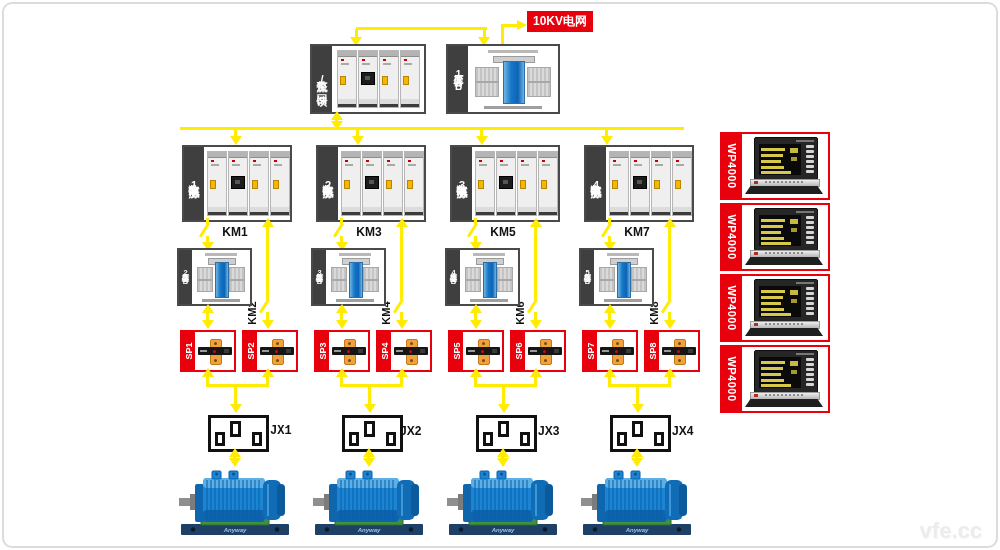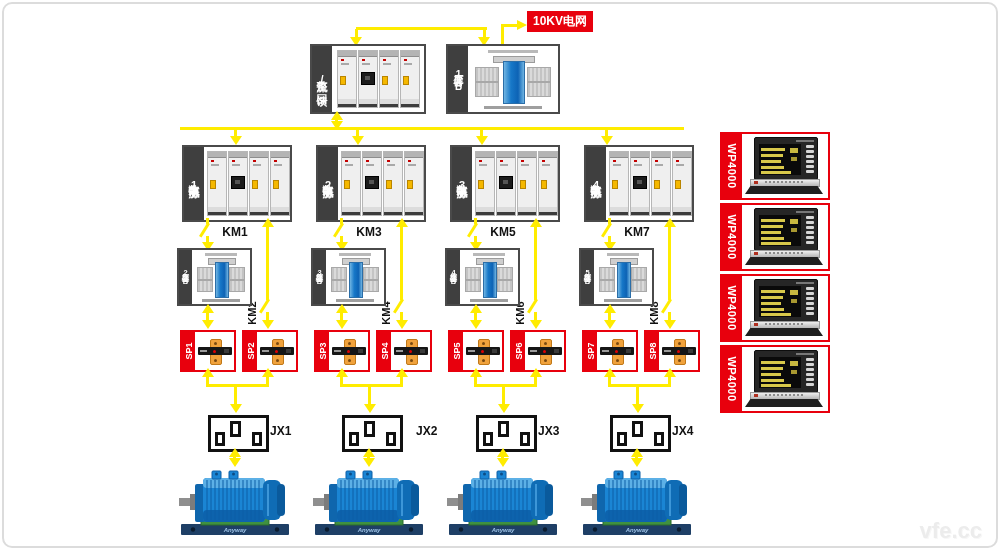--- a/index.html
+++ b/index.html
@@ -431,21 +431,21 @@
     <div class="vl" style="left:90px;top:376px;height:10px;"></div>
     <div class="hl" style="left:30px;top:384px;width:63px;"></div>
     <div class="vl" style="left:58px;top:384px;height:22px;"></div>
     <div class="td" style="left:54px;top:404px;"></div>
 
     <div class="jx" style="left:32px;top:415px;">
         <i class="s1"></i>
         <i class="s2"></i>
         <i class="s3"></i>
       </div>
-    <div class="lbl" style="left:94px;top:424px;">JX1</div>
+    <div class="lbl" style="left:94px;top:424px;font-family:Liberation Mono, monospace;">JX1</div>
 
     <div class="tu" style="left:53px;top:448px;"></div>
     <div class="vl" style="left:57px;top:455px;height:5px;"></div>
     <div class="td" style="left:53px;top:458px;"></div>
 
     <svg width="112" height="74" viewBox="0 0 112 74" style="position:absolute;left:3px;top:464px;">
       <rect x="2" y="60" width="108" height="11" rx="1" fill="#1e3f66"></rect>
       <circle cx="14" cy="65.5" r="2.2" fill="#0b1b2e"></circle>
         <circle cx="98" cy="65.5" r="2.2" fill="#0b1b2e"></circle>
       <text x="56" y="68" text-anchor="middle" font-size="6" font-style="italic" font-weight="bold" fill="#9fc4e8" class="brand-text">Anyway</text>
@@ -596,21 +596,21 @@
     <div class="vl" style="left:90px;top:376px;height:10px;"></div>
     <div class="hl" style="left:30px;top:384px;width:63px;"></div>
     <div class="vl" style="left:58px;top:384px;height:22px;"></div>
     <div class="td" style="left:54px;top:404px;"></div>
 
     <div class="jx" style="left:32px;top:415px;">
         <i class="s1"></i>
         <i class="s2"></i>
         <i class="s3"></i>
       </div>
-    <div class="lbl" style="left:106px;top:424px;">JX2</div>
+    <div class="lbl" style="left:90px;top:424px;">JX2</div>
 
     <div class="tu" style="left:53px;top:448px;"></div>
     <div class="vl" style="left:57px;top:455px;height:5px;"></div>
     <div class="td" style="left:53px;top:458px;"></div>
 
     <svg width="112" height="74" viewBox="0 0 112 74" style="position:absolute;left:3px;top:464px;">
       <rect x="2" y="60" width="108" height="11" rx="1" fill="#1e3f66"></rect>
       <circle cx="14" cy="65.5" r="2.2" fill="#0b1b2e"></circle>
         <circle cx="98" cy="65.5" r="2.2" fill="#0b1b2e"></circle>
       <text x="56" y="68" text-anchor="middle" font-size="6" font-style="italic" font-weight="bold" fill="#9fc4e8" class="brand-text">Anyway</text>

